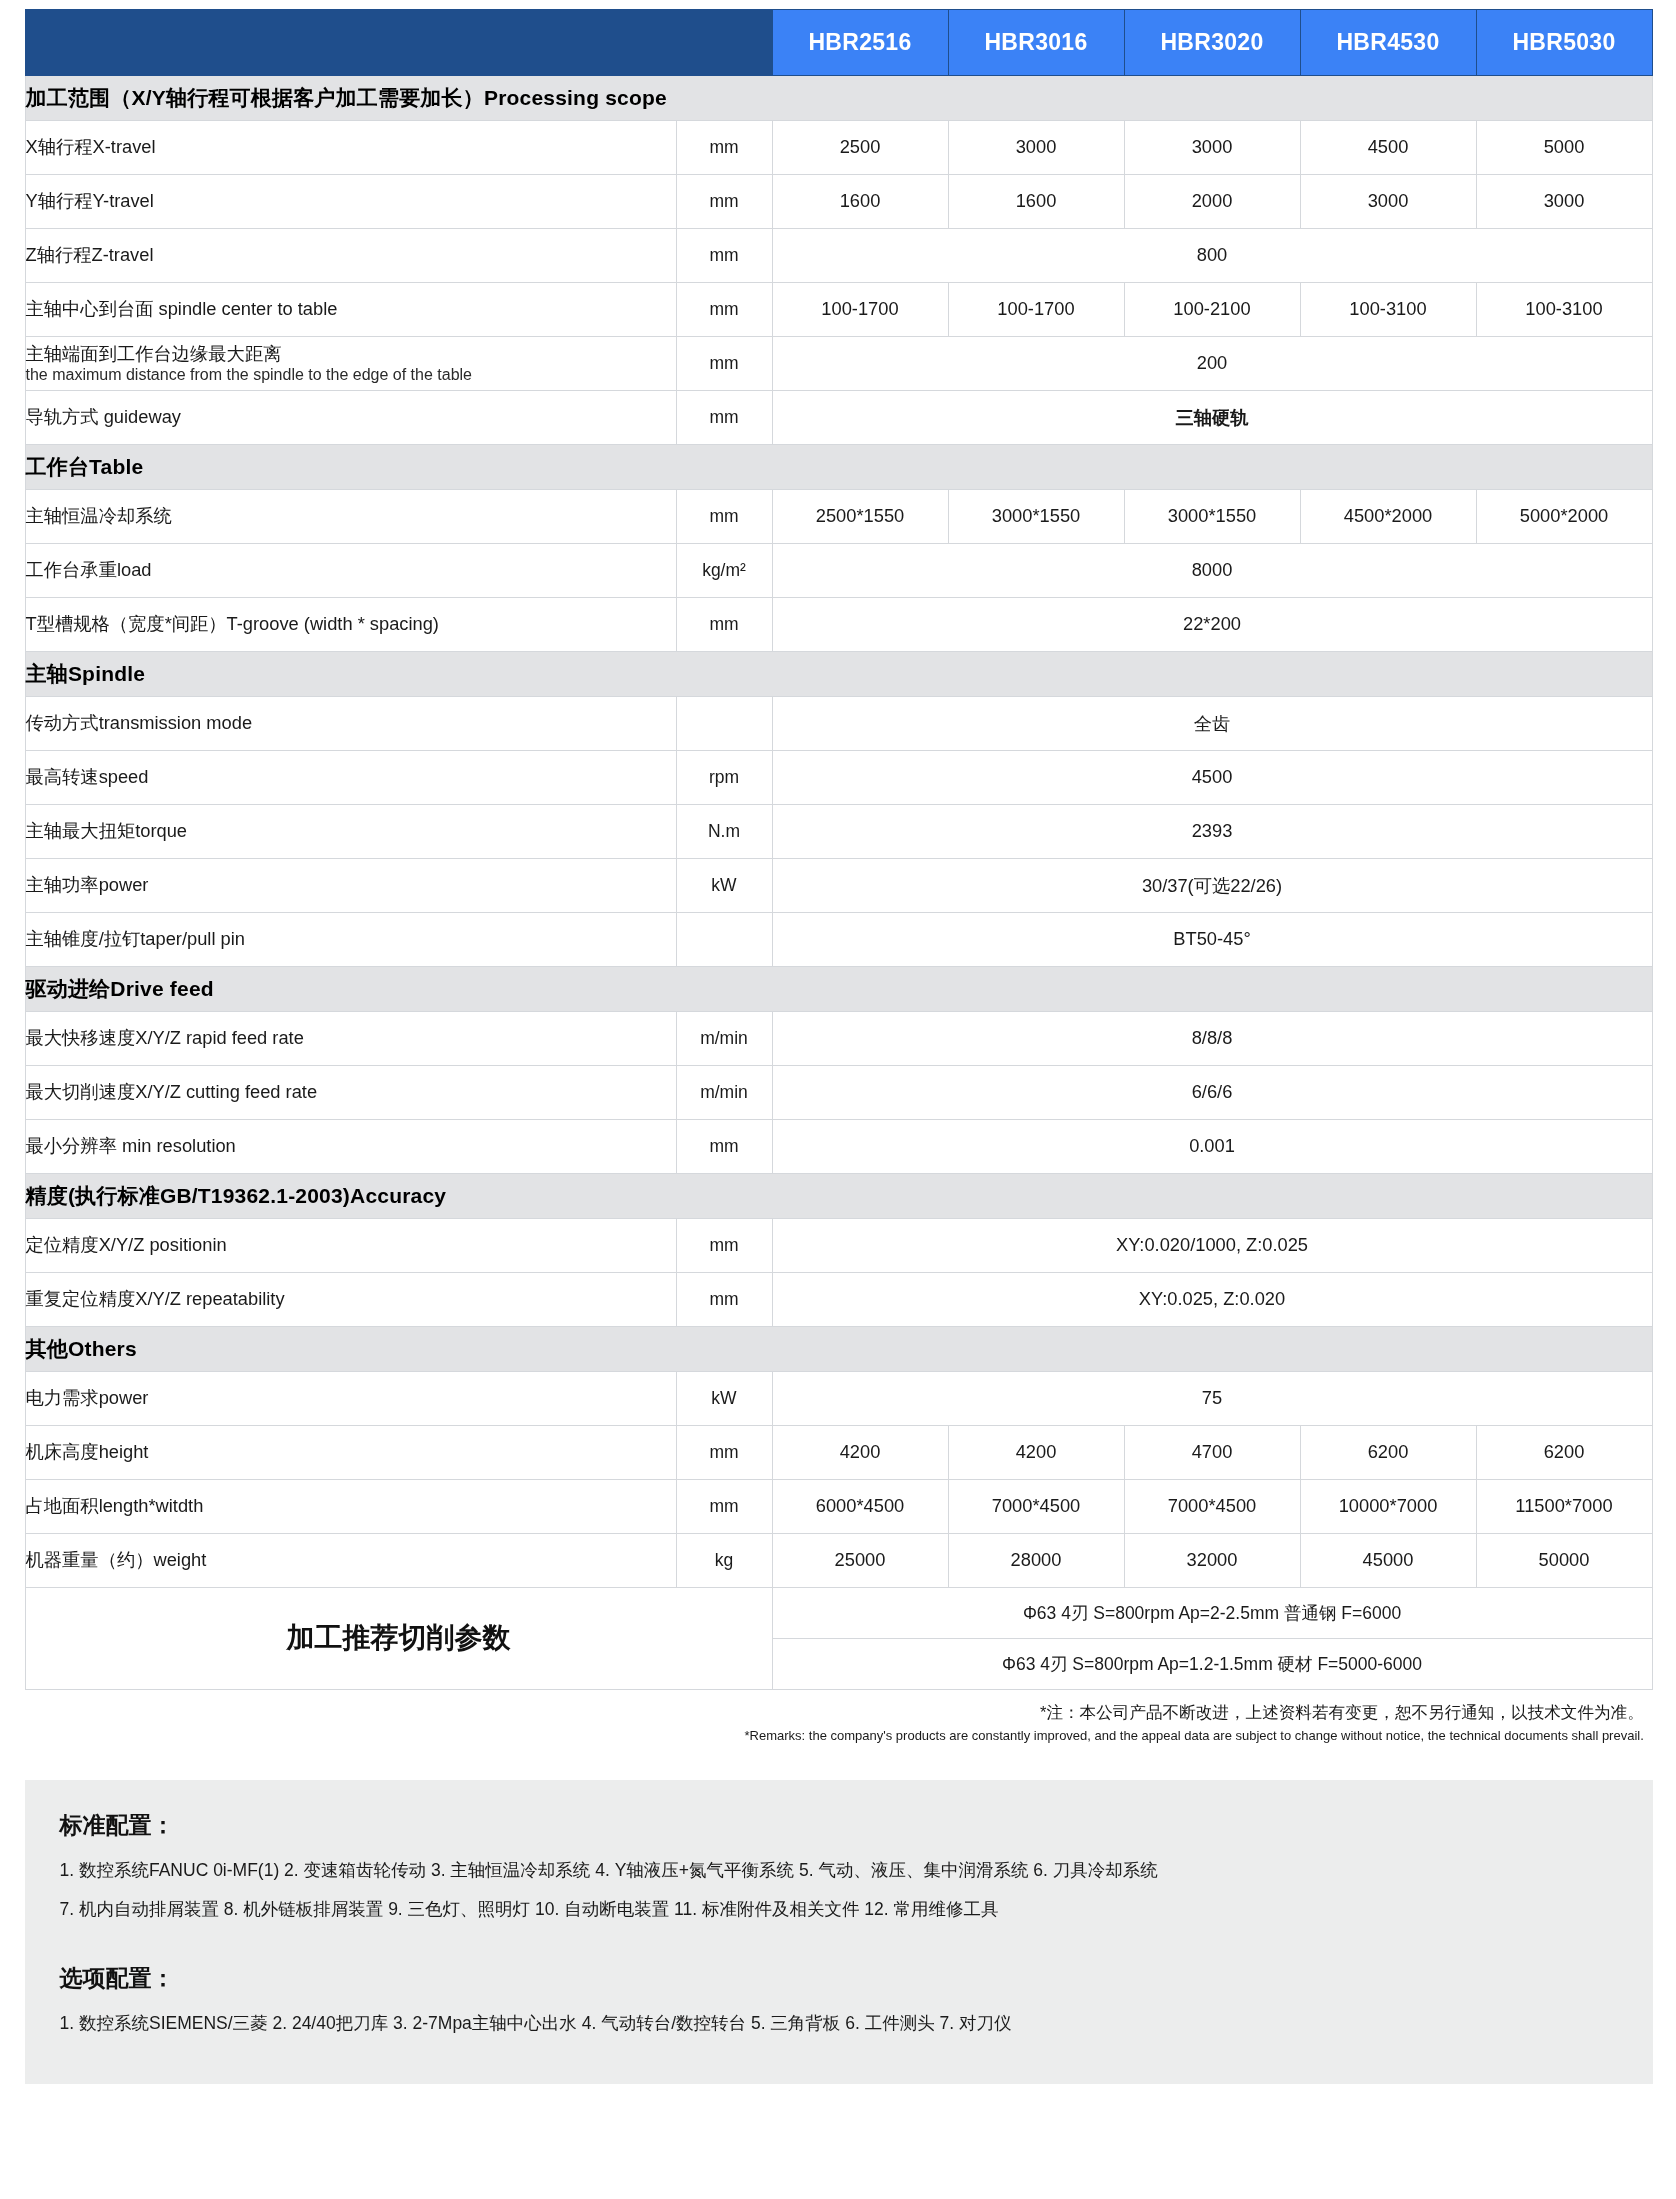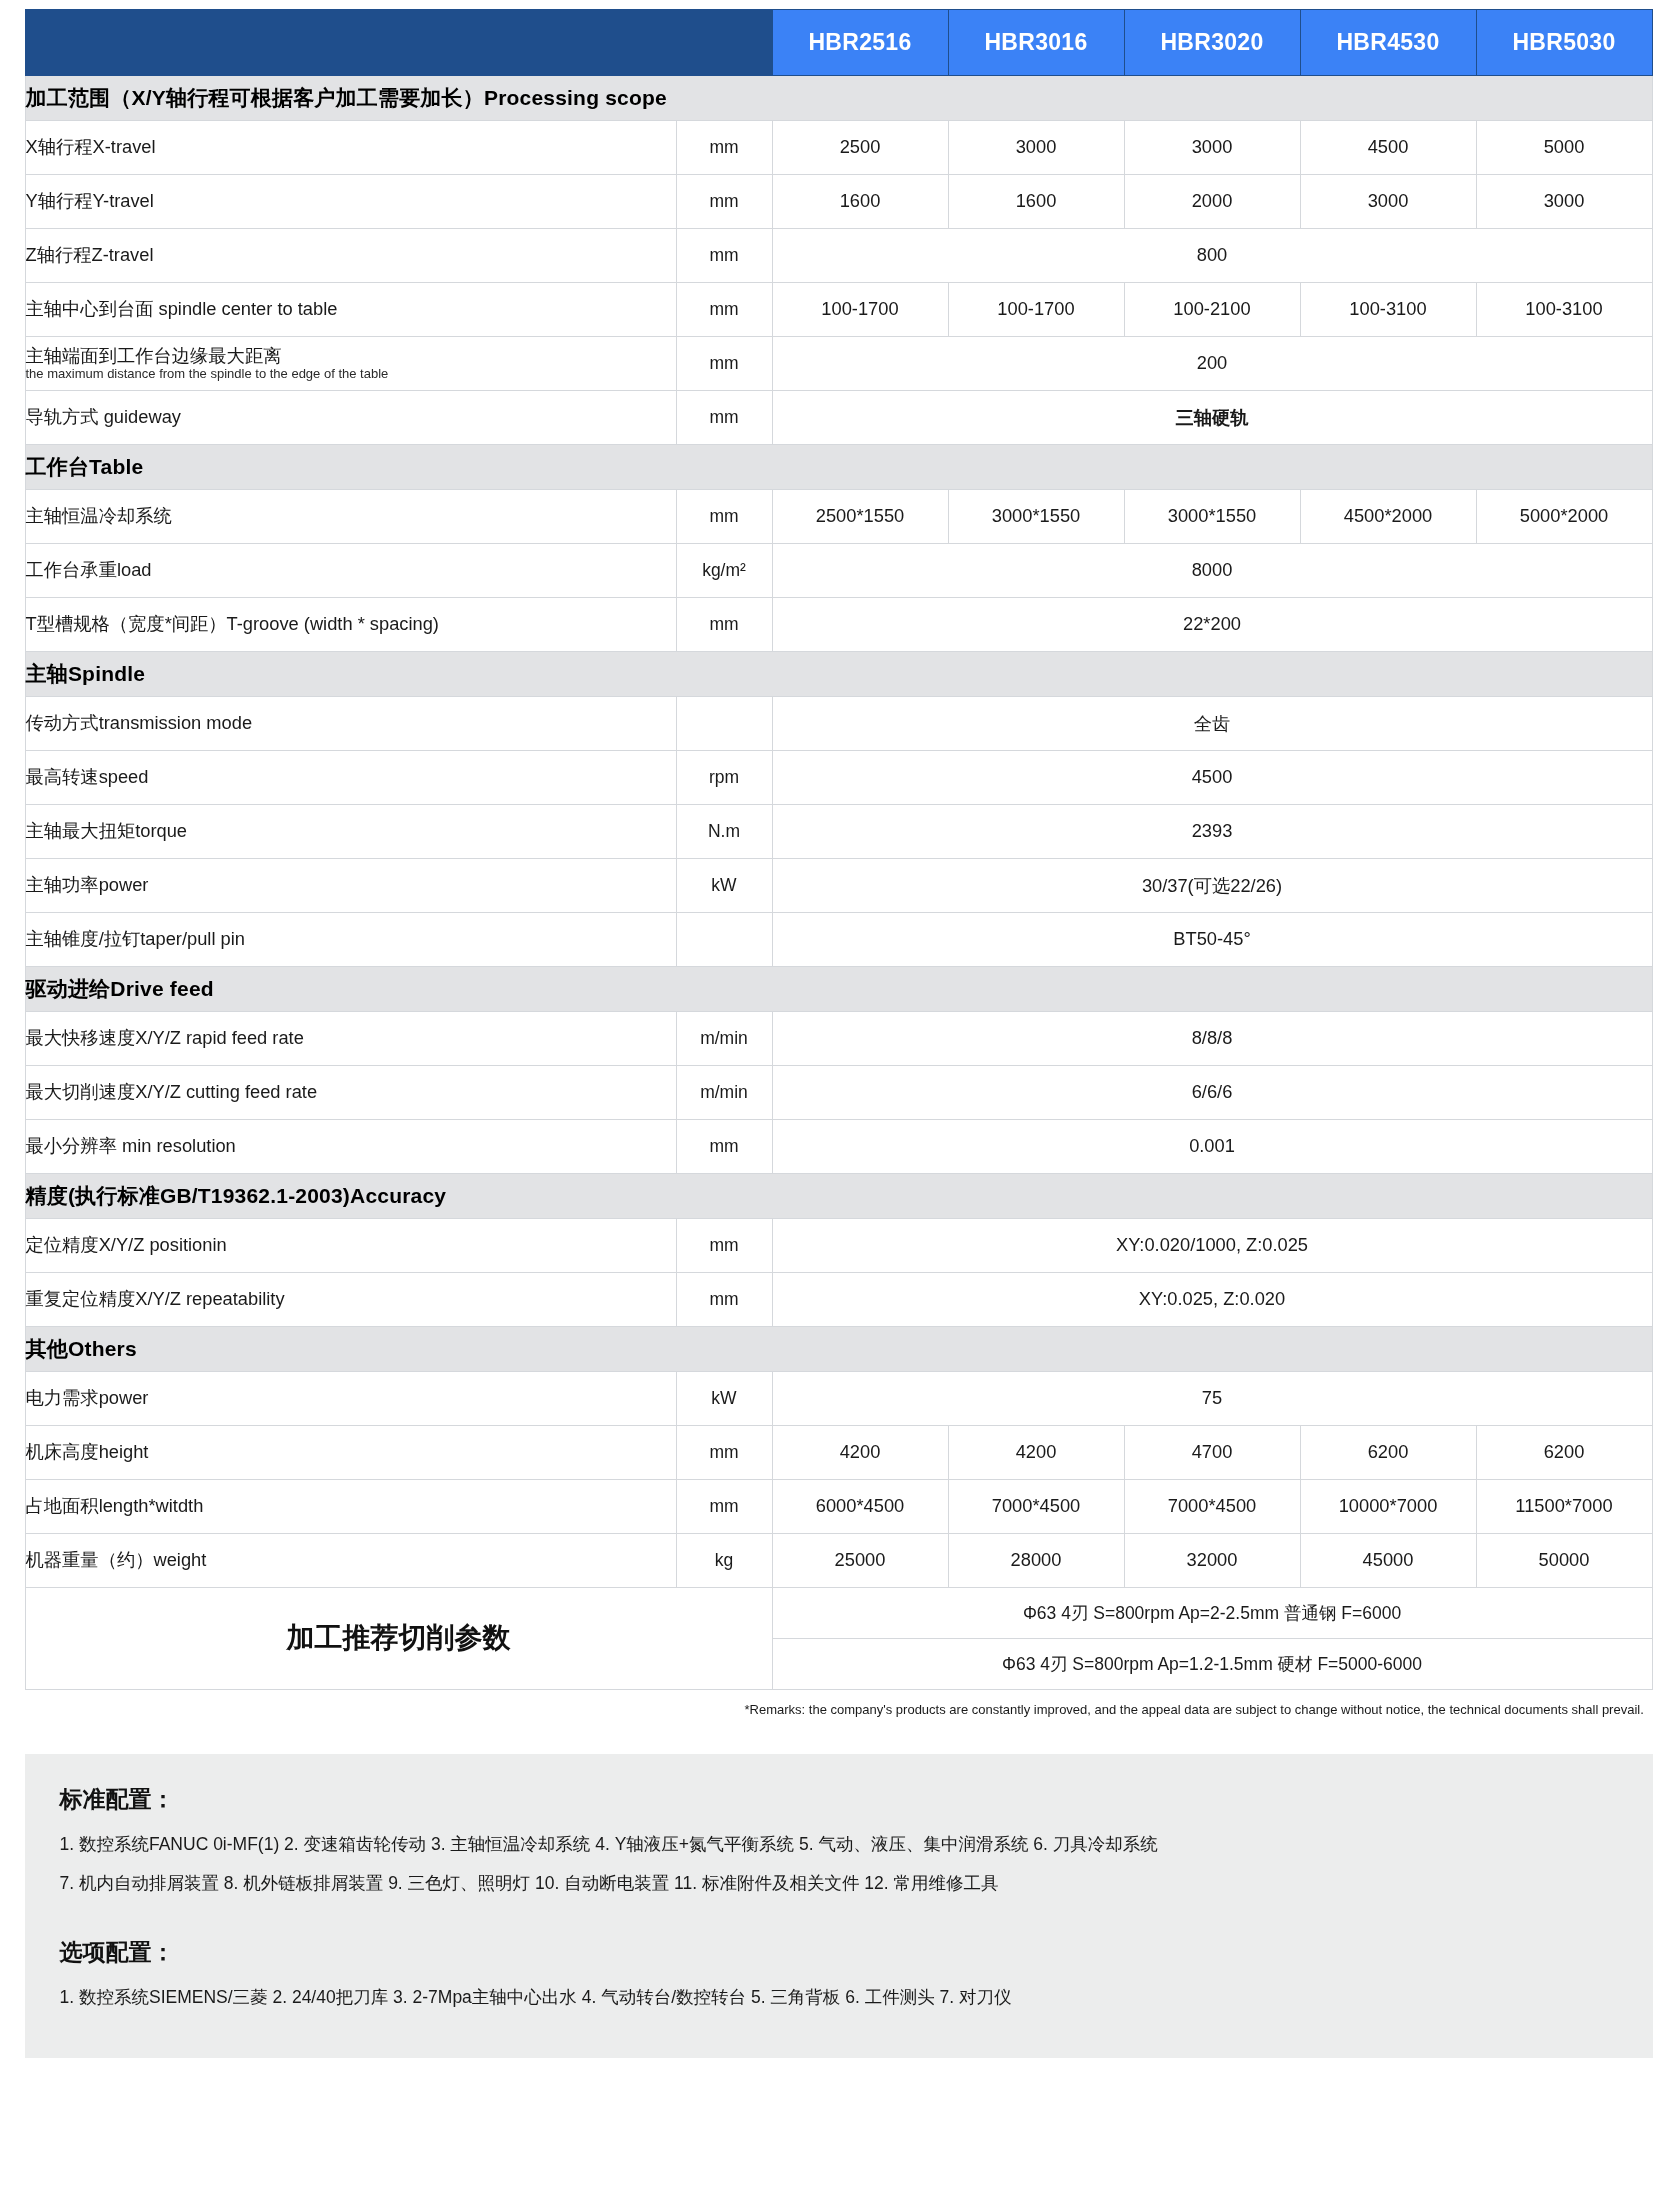--- a/index.html
+++ b/index.html
@@ -57,21 +57,21 @@
   }
   .lbl {
     font-size: 18.3px;
     color: #1a1a1a;
     padding: 0 0 0 19px;
     height: 54px;
     line-height: 1.25;
   }
   .lbl .sub {
     display: block;
-    font-size: 13px;
+    font-size: 16px;
     color: #2a2a2a;
     line-height: 1.1;
     margin-top: 1.7px;
   }
   .lbl .main2 {
     display: block;
     font-size: 18.3px;
     line-height: 1.15;
   }
   .unit {
@@ -341,20 +341,21 @@
           <td class="cut-title" colspan="2" rowspan="2">加工推荐切削参数</td>
           <td class="cut-line" colspan="5">Φ63  4刃  S=800rpm  Ap=2-2.5mm    普通钢  F=6000</td>
         </tr>
         <tr>
           <td class="cut-line" colspan="5">Φ63  4刃  S=800rpm  Ap=1.2-1.5mm      硬材   F=5000-6000</td>
         </tr>
       </tbody>
     </table>
 
     <div class="remark">
+      <span class="r1">*注：本公司产品不断改进，上述资料若有变更，恕不另行通知，以技术文件为准。</span>
       <span class="r2">*Remarks: the company's products are constantly improved, and the appeal data are subject to change without notice, the technical documents shall prevail.</span>
     </div>
   </div>
 
   <div class="config">
     <h3>标准配置：</h3>
     <p>1. 数控系统FANUC 0i-MF(1)  2. 变速箱齿轮传动  3. 主轴恒温冷却系统  4. Y轴液压+氮气平衡系统  5. 气动、液压、集中润滑系统  6. 刀具冷却系统</p>
     <p>7. 机内自动排屑装置  8. 机外链板排屑装置  9. 三色灯、照明灯  10. 自动断电装置  11. 标准附件及相关文件  12. 常用维修工具</p>
     <h3 class="second">选项配置：</h3>
     <p>1. 数控系统SIEMENS/三菱  2. 24/40把刀库  3. 2-7Mpa主轴中心出水  4. 气动转台/数控转台  5. 三角背板  6. 工件测头  7. 对刀仪</p>

